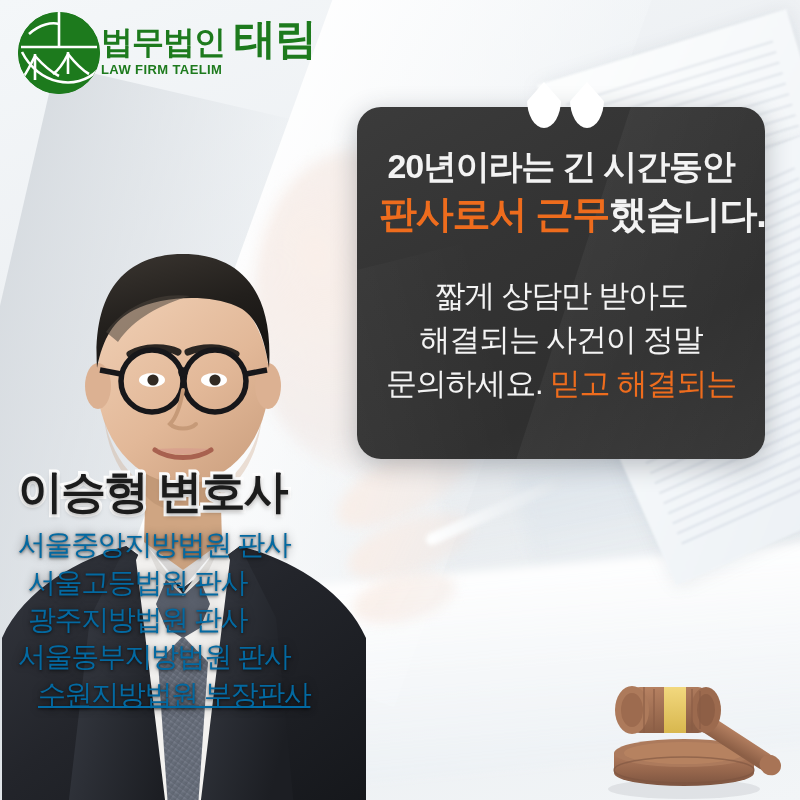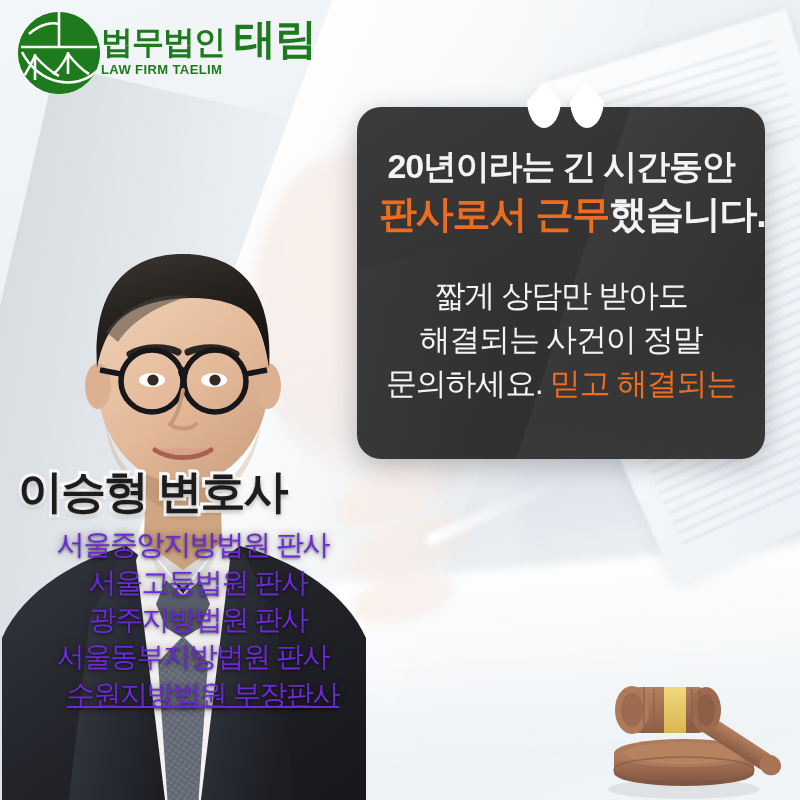--- a/index.html
+++ b/index.html
@@ -102,23 +102,23 @@
   .q-l3{font-size:31px;font-weight:400;line-height:1.42;}
   .orange{color:#ee6c1d;}
 
   
   .name-block{position:absolute;left:18px;top:468px;width:350px;z-index:5;}
   .lawyer-name{font-size:45px;font-weight:700;color:#1c1c1c;letter-spacing:-2px;
     line-height:1.05;
     -webkit-text-stroke:6px #ffffff;paint-order:stroke fill;
     text-shadow:0 2px 5px rgba(0,0,0,.35);}
   .creds{margin-top:14px;display:flex;flex-direction:column;gap:6px;}
-  .cred{font-size:28px;font-weight:400;color:#6d28d9;letter-spacing:-1.4px;
+  .cred{font-size:28px;font-weight:400;color:#0369a1;letter-spacing:-1.4px;
     line-height:1.12;white-space:nowrap;
-    text-shadow:0 1px 3px rgba(0,0,0,.55),0 0 10px rgba(0,0,0,.45);text-align:center;}
+    text-shadow:0 1px 3px rgba(0,0,0,.55),0 0 10px rgba(0,0,0,.45);}
   .cred.indent-1{padding-left:10px;}
   .cred.indent-2{padding-left:20px;text-decoration:underline;}
 
   
   .gavel{position:absolute;left:588px;top:665px;width:205px;height:135px;}
 </style>
 </head>
 <body>
 
 <div class="stage">

